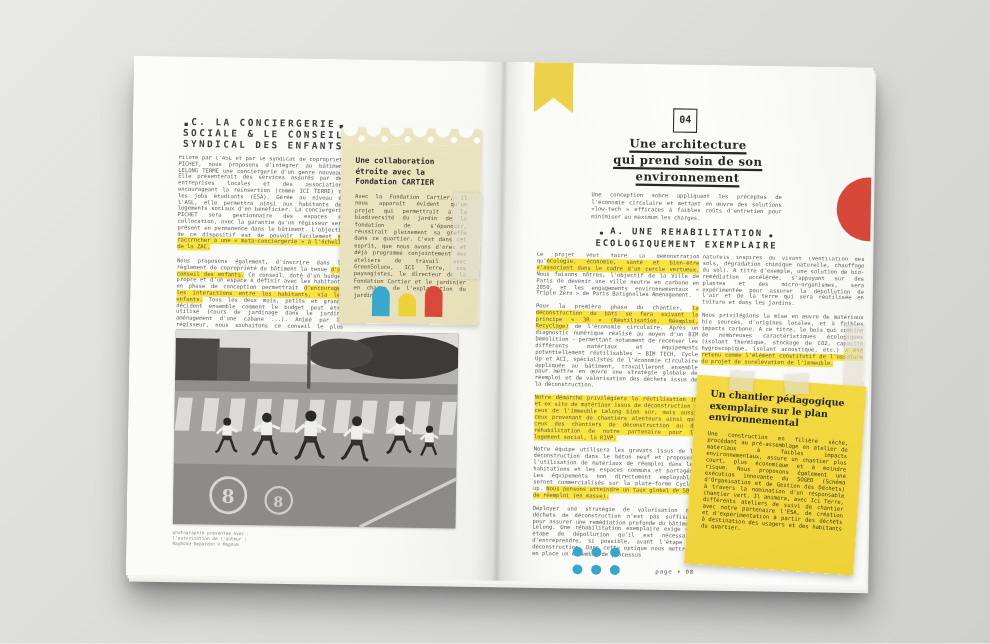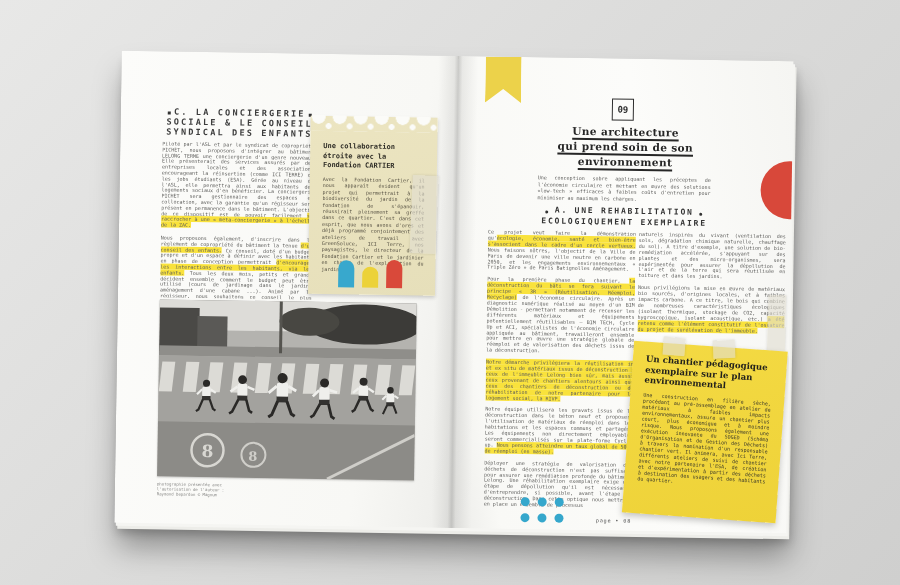--- a/index.html
+++ b/index.html
@@ -177,21 +177,21 @@
       </div>
       <div class="abs caption prelines">photographie présentée avec
 l'autorisation de l'auteur :
 Raymond Depardon © Magnum</div>
     </div>
 
     <div class="page right">
       <div class="abs ribbon"></div>
       <div class="abs red-circle"></div>
 
-      <div class="abs chapter-box">09</div>
+      <div class="abs chapter-box">04</div>
 
       <div class="abs rp-title prelines">Une architecture
 qui prend soin de son
 environnement</div>
 
       <div class="abs rp-intro">Une conception sobre appliquant les préceptes de l'économie circulaire et mettant en œuvre des solutions «low-tech » efficaces à faibles coûts d'entretien pour minimiser au maximum les charges.</div>
 
       <div class="abs rp-section prelines">A. UNE REHABILITATION
 ECOLOGIQUEMENT EXEMPLAIRE</div>
       <div class="abs dot-bullet" style="left:89px;top:153px;"></div>

